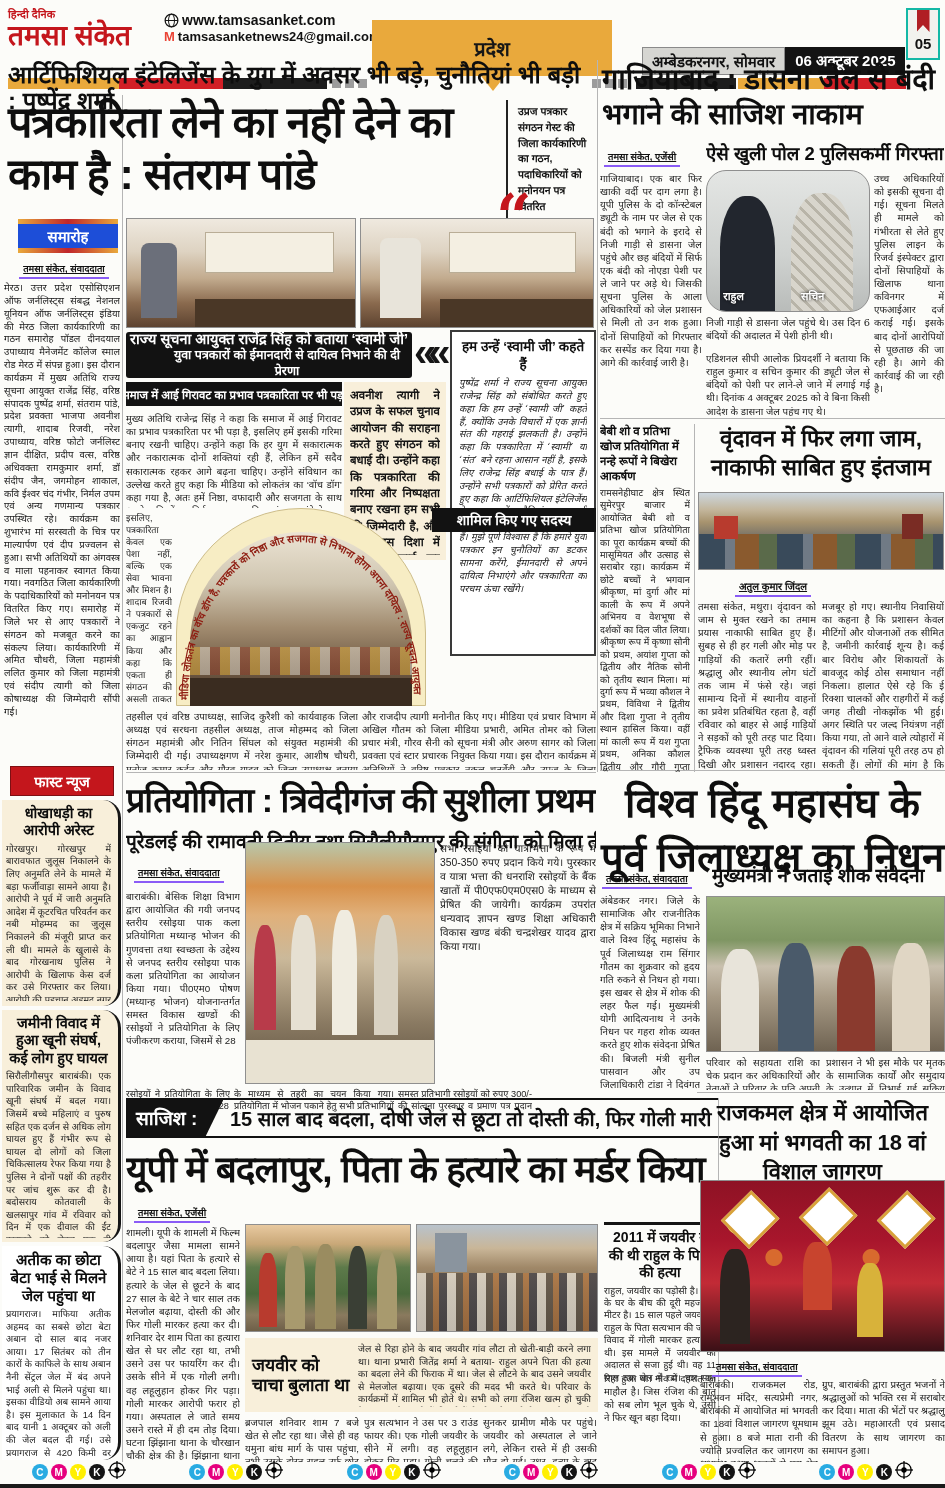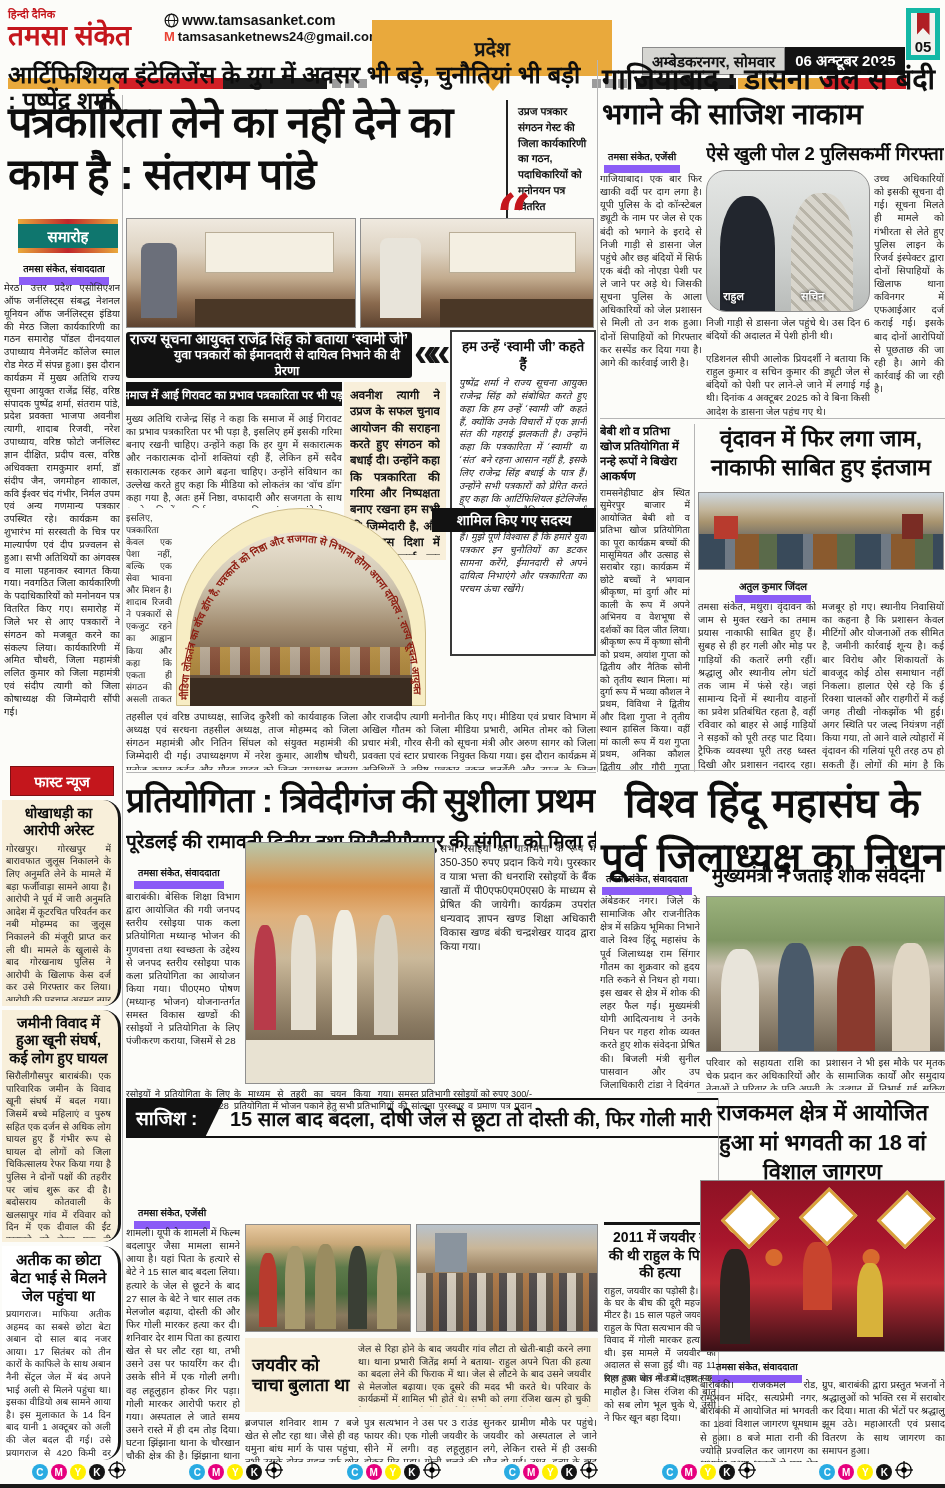--- a/index.html
+++ b/index.html
@@ -2,22 +2,22 @@
 <html><head>
 <meta charset="utf-8">
 <style>
   html,body{margin:0;padding:0;background:#9a9a9a;}
   #page{position:relative;width:945px;height:1488px;margin:0 auto;background:#fcfcf9;
         font-family:"Liberation Sans","DejaVu Sans",sans-serif;color:#161616;overflow:hidden;}
   .abs{position:absolute;box-sizing:border-box;}
   .bt{font-size:9.8px;line-height:1.34;text-align:justify;color:#1c1c1c;overflow:hidden;}
   .hl{font-weight:bold;color:#0e0e0e;}
   .center{text-align:center;}
-  .byline{font-size:10.5px;font-weight:bold;color:#111;border-bottom:8px solid #8b5cf6;
-          padding:0 4px 2px 4px;display:inline-block;white-space:nowrap;}
+  .byline{font-size:10.5px;font-weight:bold;color:#111;border-bottom:2px solid #8b5cf6;
+          padding:0 4px 2px 4px;display:inline-block;white-space:nowrap;text-decoration:underline;}
   .photo{border:1px solid #8f8f8f;overflow:hidden;}
   .blackbox{background:#121212;color:#fff;font-weight:bold;}
   .cream{background:#f8efda;}
   .vrule{background:#b5b5b5;width:1px;}
   .hrule{background:#b5b5b5;height:1px;}
   .seg{position:absolute;top:0;height:11px;}
   .sq{position:absolute;top:1px;width:9px;height:9px;background:#9c9c9c;}
   .fn-box{border-right:3px solid #151515;border-radius:0 18px 18px 0;padding:5px 7px 4px 4px;}
   .fn-title{font-weight:bold;font-size:14.5px;line-height:1.2;text-align:center;color:#0c0c0c;margin-bottom:3px;}
   .cmyk{display:flex;align-items:center;gap:3px;}
@@ -69,21 +69,21 @@
   <div class="abs" style="left:372px;top:20px;width:240px;height:56px;background:#e9a93c;display:flex;align-items:center;justify-content:center;">
     <span style="font-size:20px;font-weight:900;color:#161616;">प्रदेश</span>
   </div>
   <div class="abs" style="left:481px;top:76px;width:0;height:0;border-left:12px solid transparent;border-right:12px solid transparent;border-top:15px solid #e9a93c;"></div>
 
   <div class="abs" style="left:642px;top:47px;display:flex;">
     <span style="background:#d6d6d2;border:1px solid #8a8a8a;color:#111;font-size:15px;font-weight:bold;padding:3px 9px;">अम्बेडकरनगर, सोमवार</span>
     <span style="background:#141414;color:#fff;font-size:15px;font-weight:bold;padding:3px 10px;">06 अक्टूबर 2025</span>
   </div>
 
-  <div class="abs" style="left:906px;top:8px;width:34px;height:52px;background:#f2f2ee;border:5px solid #14b8a6;">
+  <div class="abs" style="left:906px;top:8px;width:34px;height:52px;background:#f2f2ee;border:2px solid #14b8a6;">
     <div style="width:13px;height:22px;margin:0 auto;background:#b01f24;clip-path:polygon(0 0,100% 0,100% 100%,50% 68%,0 100%);"></div>
     <div style="text-align:center;font-size:15px;font-weight:900;color:#111;margin-top:3px;">05</div>
   </div>
 
   <div class="abs vrule" style="left:597px;top:60px;height:712px;"></div>
   <div class="abs vrule" style="left:694px;top:424px;height:348px;"></div>
   <div class="abs hrule" style="left:600px;top:418px;width:345px;"></div>
   <div class="abs hrule" style="left:600px;top:770px;width:345px;"></div>
   <div class="abs hrule" style="left:126px;top:772px;width:470px;"></div>
   <div class="abs hrule" style="left:697px;top:1092px;width:248px;"></div>
@@ -93,21 +93,21 @@
   <div class="abs hl" style="left:8px;top:62px;width:586px;font-size:24px;line-height:1.1;">आर्टिफिशियल इंटेलिजेंस के युग में अवसर भी बड़े, चुनौतियां भी बड़ी : पुष्पेंद्र शर्मा</div>
   <div class="abs hl" style="left:8px;top:96px;width:496px;font-size:43px;line-height:1.22;letter-spacing:-1px;">पत्रकारिता लेने का नहीं देने का काम है : संतराम पांडे</div>
 
   <div class="abs" style="left:506px;top:100px;width:90px;height:172px;border-left:2px solid #222;padding:4px 2px 0 10px;">
     <div style="font-size:10.5px;font-weight:bold;line-height:1.5;color:#141414;">उप्रज पत्रकार संगठन गेस्ट की जिला कार्यकारिणी का गठन, पदाधिकारियों को मनोनयन पत्र वितरित</div>
   </div>
   <div class="abs qserif" style="left:496px;top:186px;font-size:62px;color:#c4161c;font-weight:900;line-height:1;">“</div>
 
   <div class="abs" style="left:18px;top:219px;width:100px;">
     <div style="height:5px;background:linear-gradient(90deg,#e9a93c,#c0262b,#e9a93c);"></div>
-    <div style="background:#0f766e;color:#fff;font-size:15px;font-weight:900;text-align:center;padding:2px 0;">समारोह</div>
+    <div style="background:#1d4ed8;color:#fff;font-size:15px;font-weight:900;text-align:center;padding:2px 0;">समारोह</div>
     <div style="height:5px;background:linear-gradient(90deg,#e9a93c,#c0262b,#e9a93c);"></div>
   </div>
   <div class="abs" style="left:8px;top:258px;width:112px;text-align:center;">
     <span class="byline" style="font-size:9.5px;">तमसा संकेत, संवाददाता</span>
   </div>
   <div class="abs bt" style="left:4px;top:282px;width:116px;height:478px;font-size:9.6px;">मेरठ। उत्तर प्रदेश एसोसिएशन ऑफ जर्नलिस्ट्स संबद्ध नेशनल यूनियन ऑफ जर्नलिस्ट्स इंडिया की मेरठ जिला कार्यकारिणी का गठन समारोह पॉडल दीनदयाल उपाध्याय मैनेजमेंट कॉलेज स्माल रोड मेरठ में संपन्न हुआ। इस दौरान कार्यक्रम में मुख्य अतिथि राज्य सूचना आयुक्त राजेंद्र सिंह, वरिष्ठ संपादक पुष्पेंद्र शर्मा, संतराम पांडे, प्रदेश प्रवक्ता भाजपा अवनीश त्यागी, शादाब रिजवी, नरेश उपाध्याय, वरिष्ठ फोटो जर्नलिस्ट ज्ञान दीक्षित, प्रदीप वत्स, वरिष्ठ अधिवक्ता रामकुमार शर्मा, डॉ संदीप जैन, जगमोहन शाकाल, कवि ईश्वर चंद गंभीर, निर्मल उपम एवं अन्य गणमान्य पत्रकार उपस्थित रहे। कार्यक्रम का शुभारंभ मां सरस्वती के चित्र पर माल्यार्पण एवं दीप प्रज्वलन से हुआ। सभी अतिथियों का अंगवस्त्र व माला पहनाकर स्वागत किया गया। नवगठित जिला कार्यकारिणी के पदाधिकारियों को मनोनयन पत्र वितरित किए गए। समारोह में जिले भर से आए पत्रकारों ने संगठन को मजबूत करने का संकल्प लिया। कार्यकारिणी में अमित चौधरी, जिला महामंत्री ललित कुमार को जिला महामंत्री एवं संदीप त्यागी को जिला कोषाध्यक्ष की जिम्मेदारी सौंपी गई।</div>
 
   <div class="abs photo" style="left:126px;top:218px;width:230px;height:110px;background:linear-gradient(180deg,#efe9df 0%,#ded3c2 30%,#c2ab8e 55%,#8a6a4e 78%,#5d4330 100%);">
     <div style="position:absolute;left:34%;top:12%;width:56%;height:36%;background:#f4efe2;border:1px solid #b9ad96;"></div>
     <div style="position:absolute;left:6%;top:22%;width:16%;height:70%;background:#6b6f7a;border-radius:8px 8px 0 0;"></div>
@@ -223,20 +223,21 @@
   </div>
   <div class="abs bt" style="left:440px;top:842px;width:156px;height:242px;font-size:10.4px;">सभी रसोइयों को यात्राभत्ता के रूप में 350-350 रुपए प्रदान किये गये। पुरस्कार व यात्रा भत्ता की धनराशि रसोइयों के बैंक खातों में पी0एफ0एम0एस0 के माध्यम से प्रेषित की जायेगी। कार्यक्रम उपरांत धन्यवाद ज्ञापन खण्ड शिक्षा अधिकारी विकास खण्ड बंकी चन्द्रशेखर यादव द्वारा किया गया।</div>
   <div class="abs bt" style="left:126px;top:1088px;width:104px;height:26px;font-size:9.2px;">रसोइयों ने प्रतियोगिता के लिए पंजीकरण कराया, जिसमें से 28</div>
   <div class="abs bt" style="left:234px;top:1088px;width:160px;height:26px;font-size:9.2px;">के माध्यम से तहरी का चयन किया गया। प्रतियोगिता में भोजन पकाने हेतु सभी प्रतिभागियों को भोजन बनाने की सामग्री</div>
   <div class="abs bt" style="left:398px;top:1088px;width:134px;height:26px;font-size:9.2px;">समस्त प्रतिभागी रसोइयों को रुपए 300/- की सांत्वना पुरस्कार व प्रमाण पत्र प्रदान किया गया।</div>
 
   <div class="abs" style="left:126px;top:1098px;width:592px;height:40px;border-top:2px solid #111;border-bottom:2px solid #111;display:flex;align-items:stretch;">
     <div style="background:#121212;color:#fff;font-size:19px;font-weight:900;display:flex;align-items:center;padding:0 26px 0 10px;clip-path:polygon(0 0,100% 0,82% 100%,0 100%);">साजिश :</div>
     <div class="hl" style="flex:1;display:flex;align-items:center;justify-content:center;font-size:20px;">15 साल बाद बदला, दोषी जेल से छूटा तो दोस्ती की, फिर गोली मारी</div>
   </div>
+  <div class="abs hl" style="left:126px;top:1142px;width:592px;font-size:37px;white-space:nowrap;overflow:hidden;letter-spacing:-1px;">यूपी में बदलापुर, पिता के हत्यारे का मर्डर किया</div>
   <div class="abs" style="left:134px;top:1202px;">
     <span class="byline" style="font-size:9.5px;">तमसा संकेत, एजेंसी</span>
   </div>
   <div class="abs bt" style="left:126px;top:1226px;width:114px;height:234px;">शामली। यूपी के शामली में फिल्म बदलापुर जैसा मामला सामने आया है। यहां पिता के हत्यारे से बेटे ने 15 साल बाद बदला लिया। हत्यारे के जेल से छूटने के बाद 27 साल के बेटे ने चार साल तक मेलजोल बढ़ाया, दोस्ती की और फिर गोली मारकर हत्या कर दी। शनिवार देर शाम पिता का हत्यारा खेत से घर लौट रहा था, तभी उसने उस पर फायरिंग कर दी। उसके सीने में एक गोली लगी। वह लहूलुहान होकर गिर पड़ा। गोली मारकर आरोपी फरार हो गया। अस्पताल ले जाते समय उसने रास्ते में ही दम तोड़ दिया। घटना झिंझाना थाना के चौरखान चौकी क्षेत्र की है। झिंझाना थाना क्षेत्र के गांव मंगलौरा निवासी जयवीर (50) पुत्र</div>
 
   <div class="abs photo" style="left:245px;top:1224px;width:166px;height:108px;background:linear-gradient(180deg,#e8c9a0 0%,#c9a878 18%,#5d7a4a 40%,#4a6a3c 65%,#8a7a5e 85%,#6e5f48 100%);">
     <div style="position:absolute;left:8%;top:26%;width:11%;height:70%;background:#b83b2e;border-radius:40% 40% 0 0;"></div>
     <div style="position:absolute;left:24%;top:20%;width:12%;height:78%;background:#a89a6e;border-radius:40% 40% 0 0;"></div>
     <div style="position:absolute;left:42%;top:18%;width:13%;height:80%;background:#9a8c60;border-radius:40% 40% 0 0;"></div>
     <div style="position:absolute;left:62%;top:20%;width:12%;height:78%;background:#3a3f35;border-radius:40% 40% 0 0;"></div>

